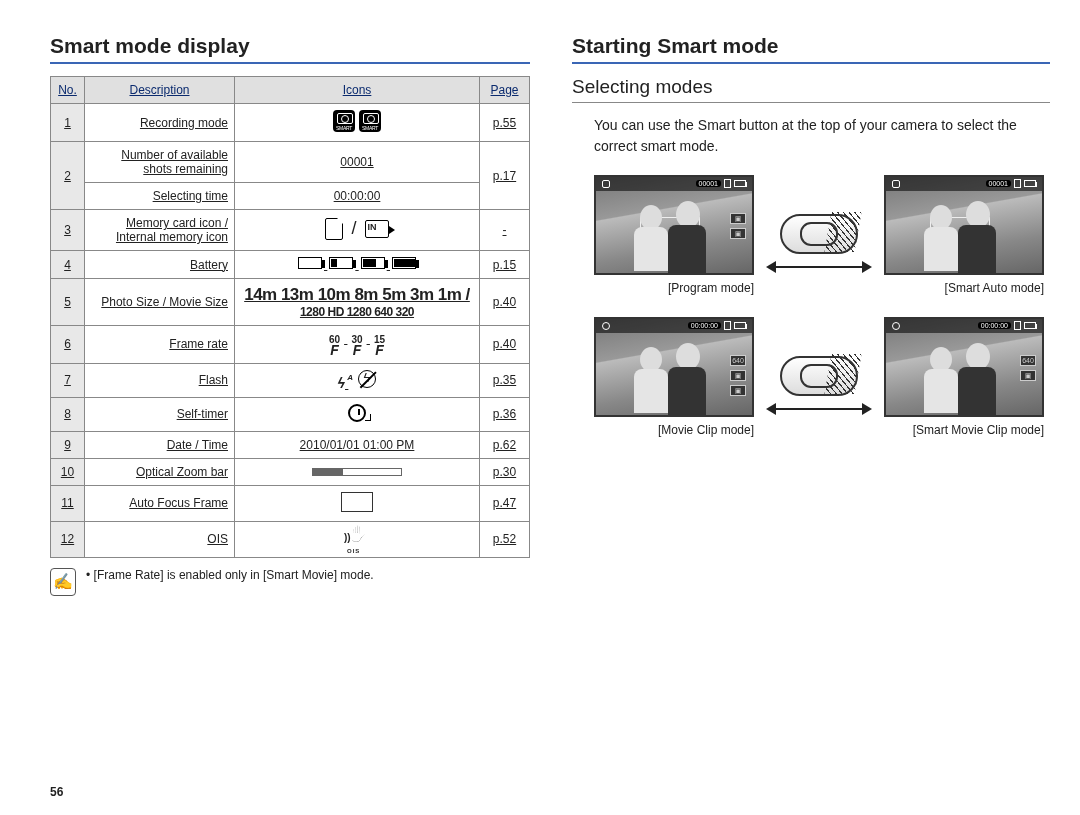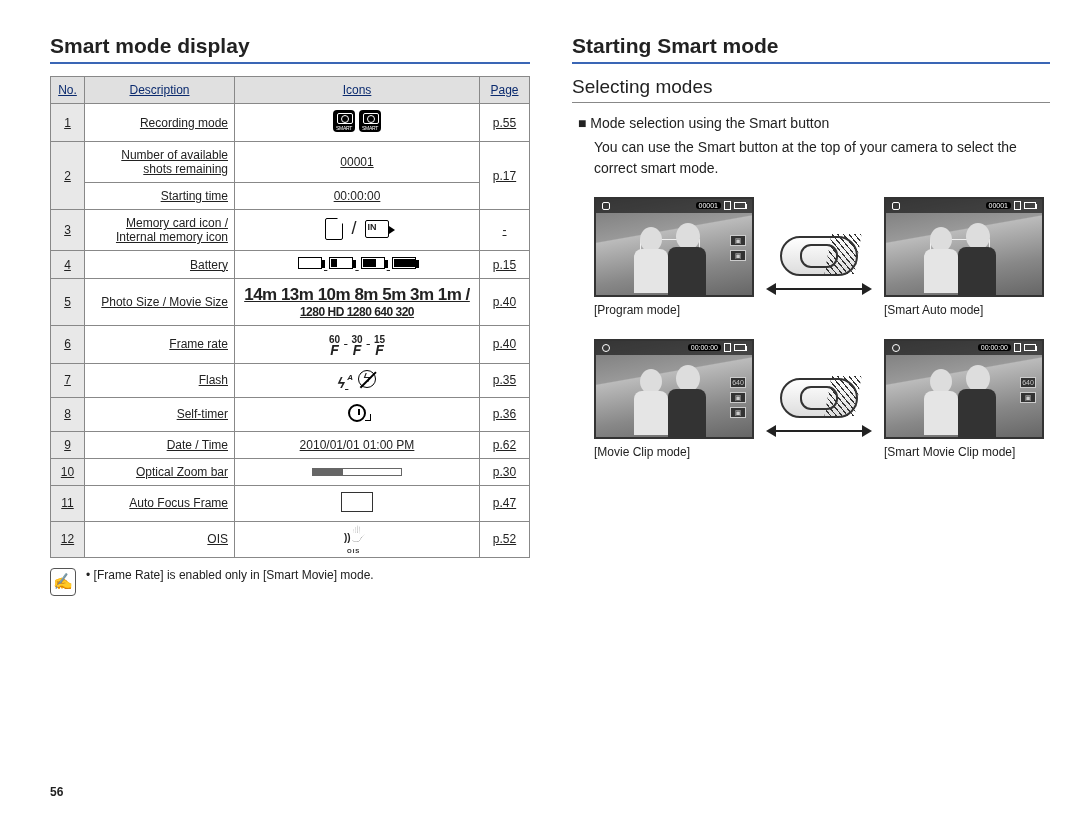--- a/index.html
+++ b/index.html
@@ -90,21 +90,21 @@
   }
 
   
   .mode-grid {
     display: grid;
     grid-template-columns: 160px 110px 160px;
     column-gap: 10px;
     row-gap: 22px;
     margin-left: 22px;
   }
-  .mode-cell { text-align: left; font-size: 12px; }
+  .mode-cell { text-align: right; font-size: 12px; }
   .thumb {
     width: 160px; height: 100px;
     border: 2px solid #333;
     position: relative;
     overflow: hidden;
     margin-bottom: 6px;
     background: linear-gradient(170deg,#777 0%,#999 35%,#bbb 36%,#888 70%,#666 100%);
   }
   .thumb::before {
     content: "";
@@ -320,21 +320,21 @@
         <td class="page">p.55</td>
       </tr>
 
       <tr>
         <td class="no" rowspan="2">2</td>
         <td class="desc">Number of available shots remaining</td>
         <td class="icons">00001</td>
         <td class="page" rowspan="2">p.17</td>
       </tr>
       <tr>
-        <td class="desc">Starting time</td>
+        <td class="desc">Selecting time</td>
         <td class="icons">00:00:00</td>
       </tr>
 
       <tr>
         <td class="no">3</td>
         <td class="desc">Memory card icon / Internal memory icon</td>
         <td class="icons">
           <span class="ic">
             <span class="sd-card"></span>
             <span style="font-size:18px;margin:0 4px">/</span>
@@ -450,21 +450,20 @@
     <div>
       <span>•</span>
       <span>[Frame Rate] is enabled only in [Smart Movie] mode.</span>
     </div>
   </div>
 </div>
 
 <div class="col col-right">
   <h1 class="section-title">Starting Smart mode</h1>
   <h2 class="sub-title">Selecting modes</h2>
-  <h3 class="sub-sub">Mode selection using the Smart button</h3>
   <p class="body-text">You can use the Smart button at the top of your camera to select the correct smart mode.</p>
 
   <div class="mode-grid">
 
     <div class="mode-cell">
       <div class="thumb">
         <span class="dot"></span>
         <span class="top-right">
           <span class="pill">00001</span>
           <span style="width:7px;height:9px;border:1px solid #fff;display:inline-block"></span>

